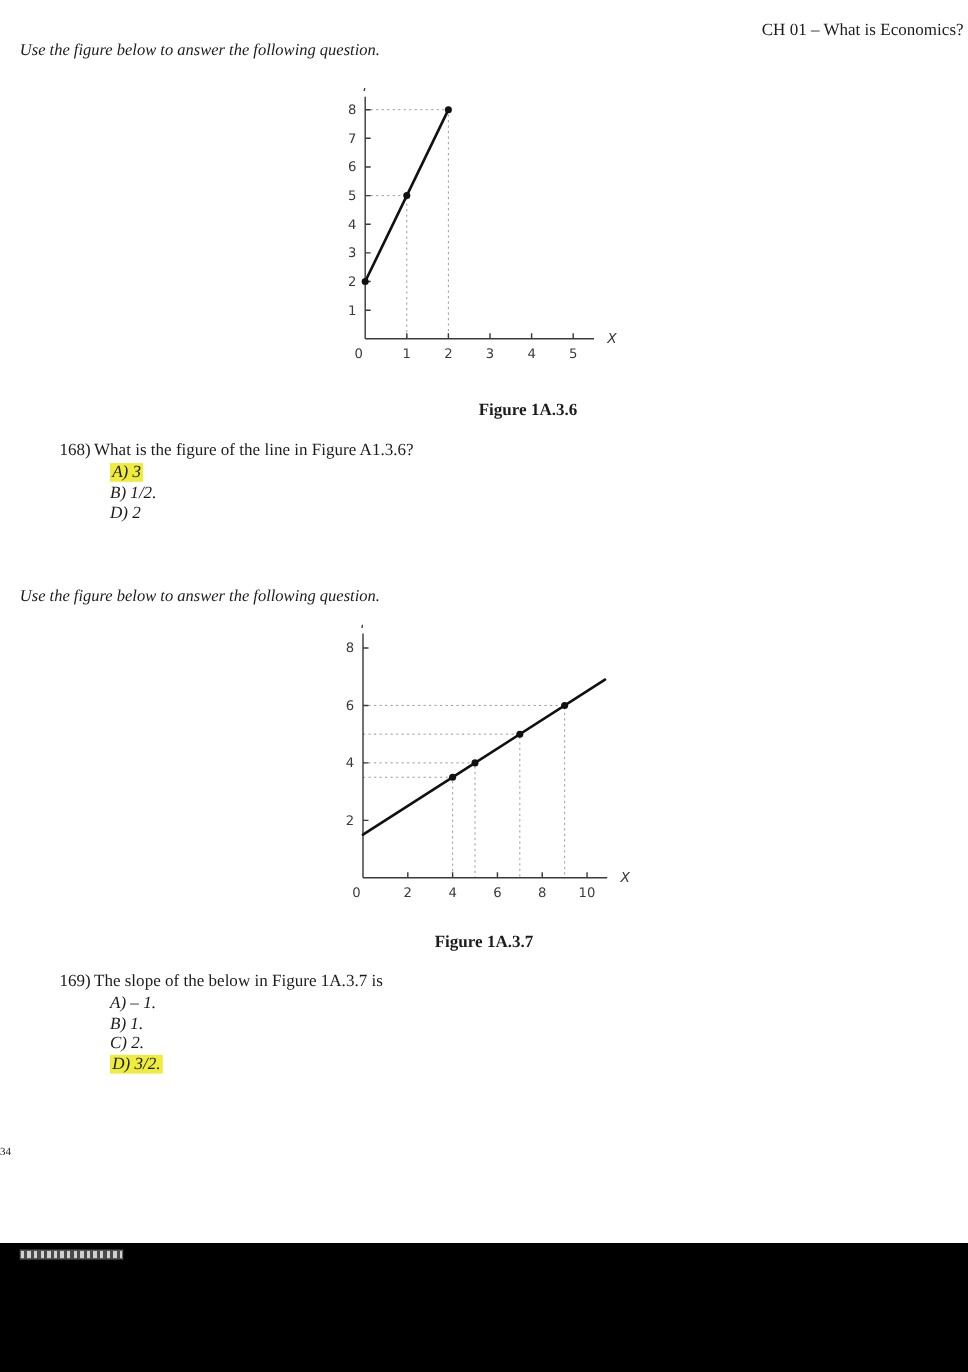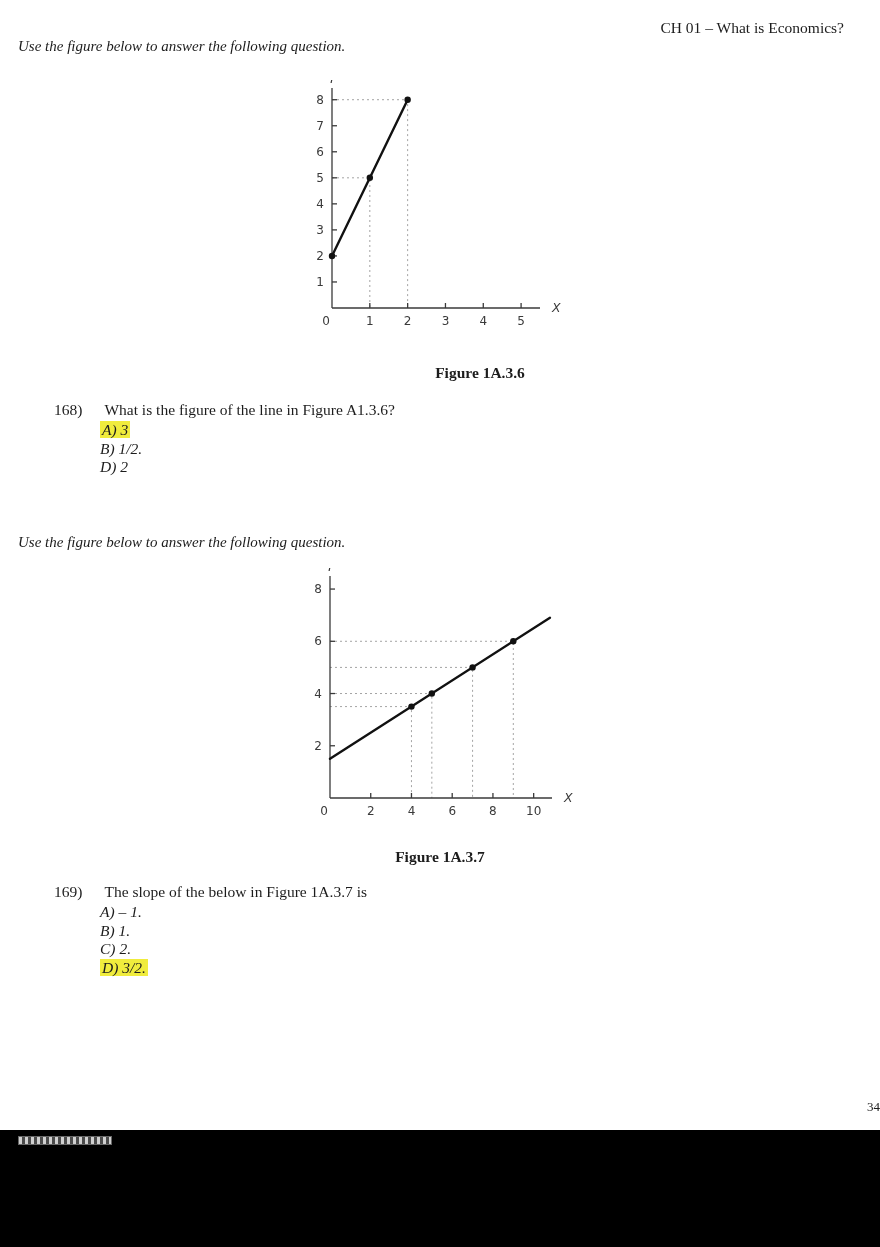--- a/index.html
+++ b/index.html
@@ -1,37 +1,37 @@
 <!DOCTYPE html>
 <html><head>
 <meta charset="utf-8">
 <style>
   html,body{margin:0;padding:0;background:#ffffff;}
   .page{
     position:relative;width:880px;height:1247px;background:#ffffff;
     font-family:"Liberation Serif", serif;color:#1c1c1c;overflow:hidden;
   }
-  .header-title{position:absolute;top:19px;right:36px;font-size:15.5px;}
+  .header-title{position:absolute;top:19px;right:4px;font-size:15.5px;}
   .instruction{position:absolute;left:18px;font-style:italic;font-size:15px;}
   #instr1{top:38px;}
   #instr2{top:534px;}
   .figure-wrap{position:absolute;}
   #fig1{top:80px;left:298px;}
   #fig2{top:568px;left:296px;}
   .figure-caption{position:absolute;left:0;width:100%;text-align:center;font-weight:bold;font-size:15.5px;}
   #cap1{top:364px;padding-left:40px;}
   #cap2{top:848px;}
   .question{position:absolute;left:54px;font-size:15.5px;}
   #q1{top:401px;}
   #q2{top:883px;}
-  .q-num{margin-right:22px;}
+  .q-num{margin-right:3px;}
   .options{margin-left:46px;margin-top:2px;font-style:italic;}
   .option{line-height:18.6px;}
   .option .hl{background:#f0ec3d;padding:0 2px;}
-  .page-number{position:absolute;top:1099px;left:0;width:100%;text-align:right;font-size:13px;}
+  .page-number{position:absolute;top:1042px;left:0;width:100%;text-align:left;font-size:10px;}
   .letterbox{position:absolute;left:0;top:1130px;width:880px;height:117px;background:#000000;}
   .scroll-frag{
     position:absolute;left:18px;top:6px;width:92px;height:7px;
     background:repeating-linear-gradient(90deg,#cfcfcf 0 3px,#4a4a4a 3px 6px);
     border:1px solid #666;
   }
   
   svg .axis{stroke:#3a3a3a;stroke-width:1.3;fill:none;}
   svg .guide{stroke:#9a9a9a;stroke-width:0.9;fill:none;stroke-dasharray:2 3;}
   svg .dataline{stroke:#111;stroke-width:2.4;fill:none;stroke-linecap:round;}

